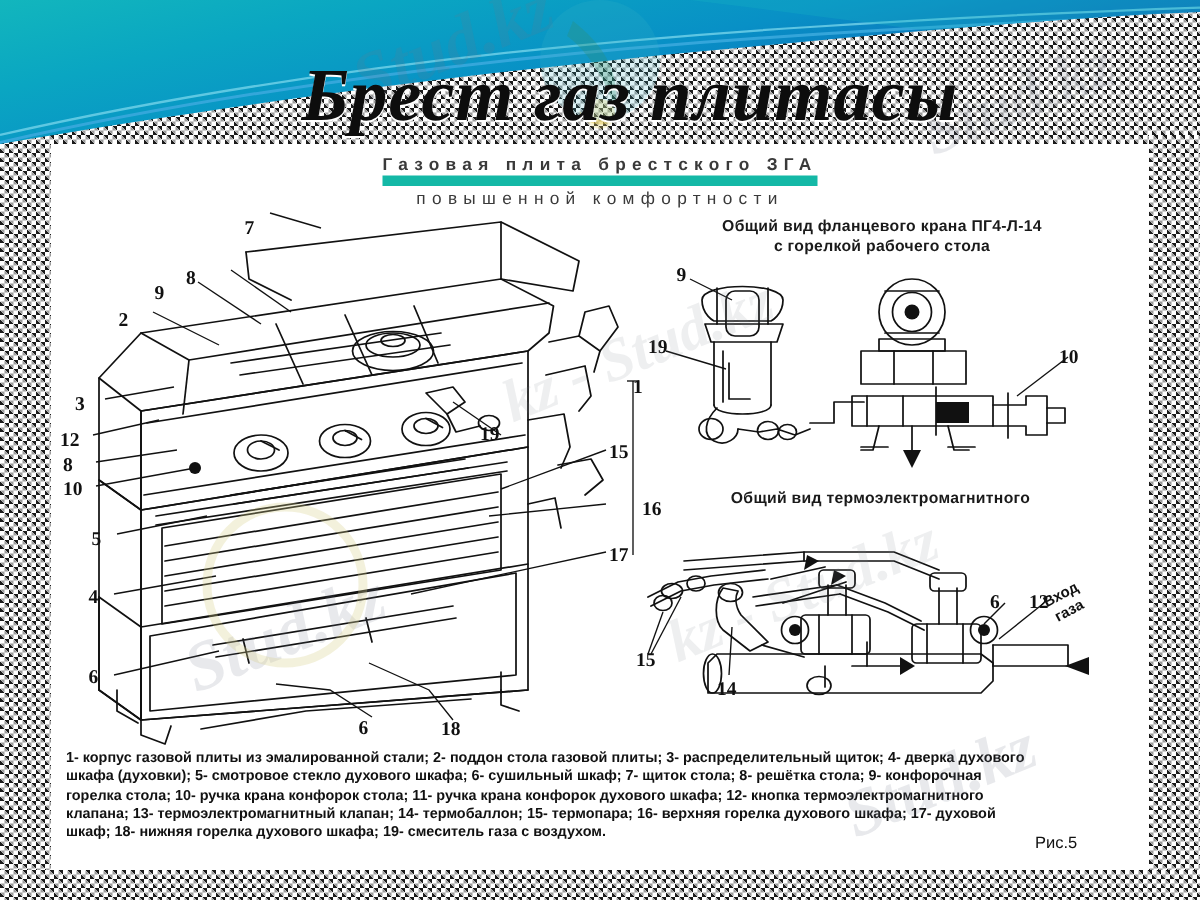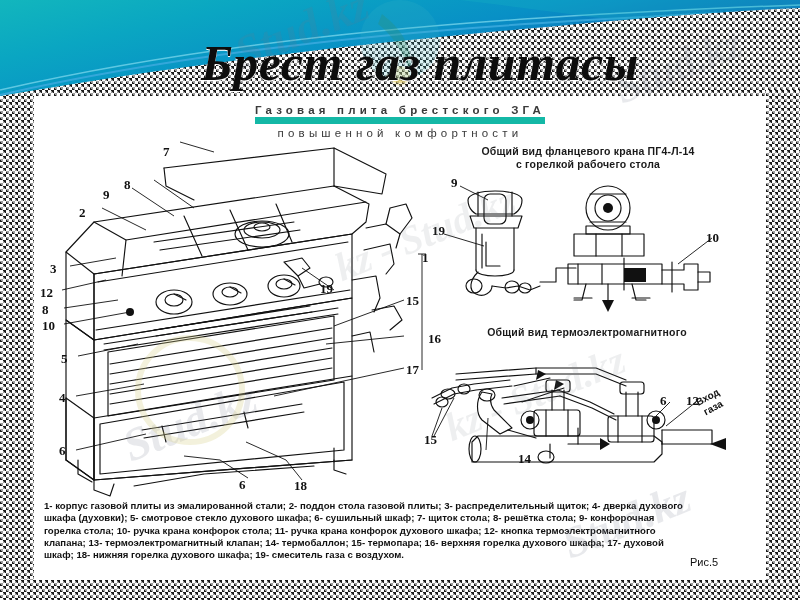--- a/index.html
+++ b/index.html
@@ -443,21 +443,21 @@
   <div class="cn" style="left:406px;top:294px;">15</div>
   <div class="cn" style="left:428px;top:332px;">16</div>
   <div class="cn" style="left:406px;top:363px;">17</div>
   <div class="cn" style="left:422px;top:251px;">1</div>
 
   <div class="cn" style="left:451px;top:176px;">9</div>
   <div class="cn" style="left:432px;top:224px;">19</div>
   <div class="cn" style="left:706px;top:231px;">10</div>
 
   <div class="cn" style="left:424px;top:433px;">15</div>
-  <div class="cn" style="left:478px;top:452px;margin-left:40px;">14</div>
+  <div class="cn" style="left:478px;top:452px;">14</div>
   <div class="cn" style="left:660px;top:394px;">6</div>
   <div class="cn" style="left:686px;top:394px;">12</div>
 
   <div id="vhodgaza">
     <span>Вход</span><br>
     <span>газа</span>
   </div>
 
   <div id="caption">1- корпус газовой плиты из эмалированной стали;  2- поддон стола газовой плиты;  3- распределительный щиток;  4- дверка духового шкафа (духовки);  5- смотровое стекло духового шкафа;  6- сушильный шкаф;  7- щиток стола;  8- решётка стола;  9- конфорочная горелка стола;  10- ручка крана конфорок стола;  11- ручка крана конфорок духового шкафа;  12- кнопка термоэлектромагнитного клапана;  13- термоэлектромагнитный клапан;  14- термобаллон;  15- термопара;  16- верхняя горелка духового шкафа;  17- духовой шкаф;  18- нижняя горелка духового шкафа;  19- смеситель газа с воздухом.</div>
   <div id="figno">Рис.5</div>

